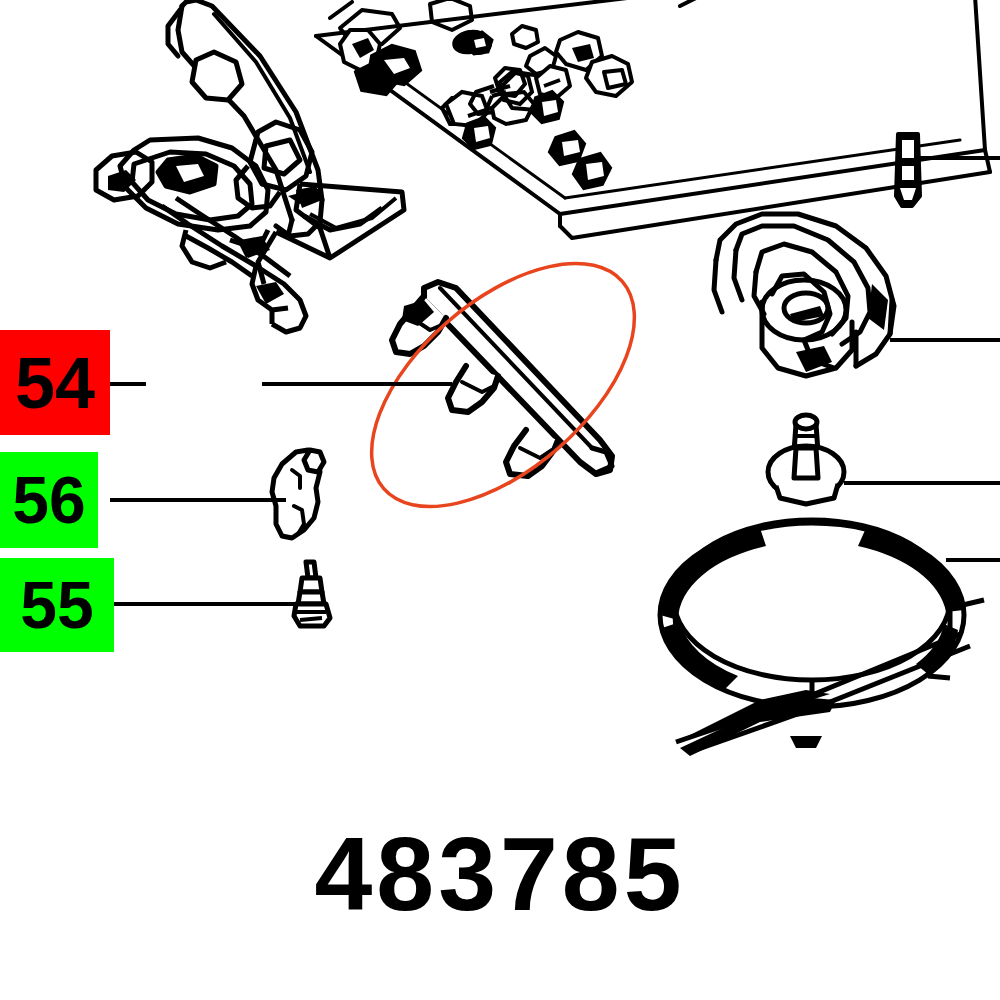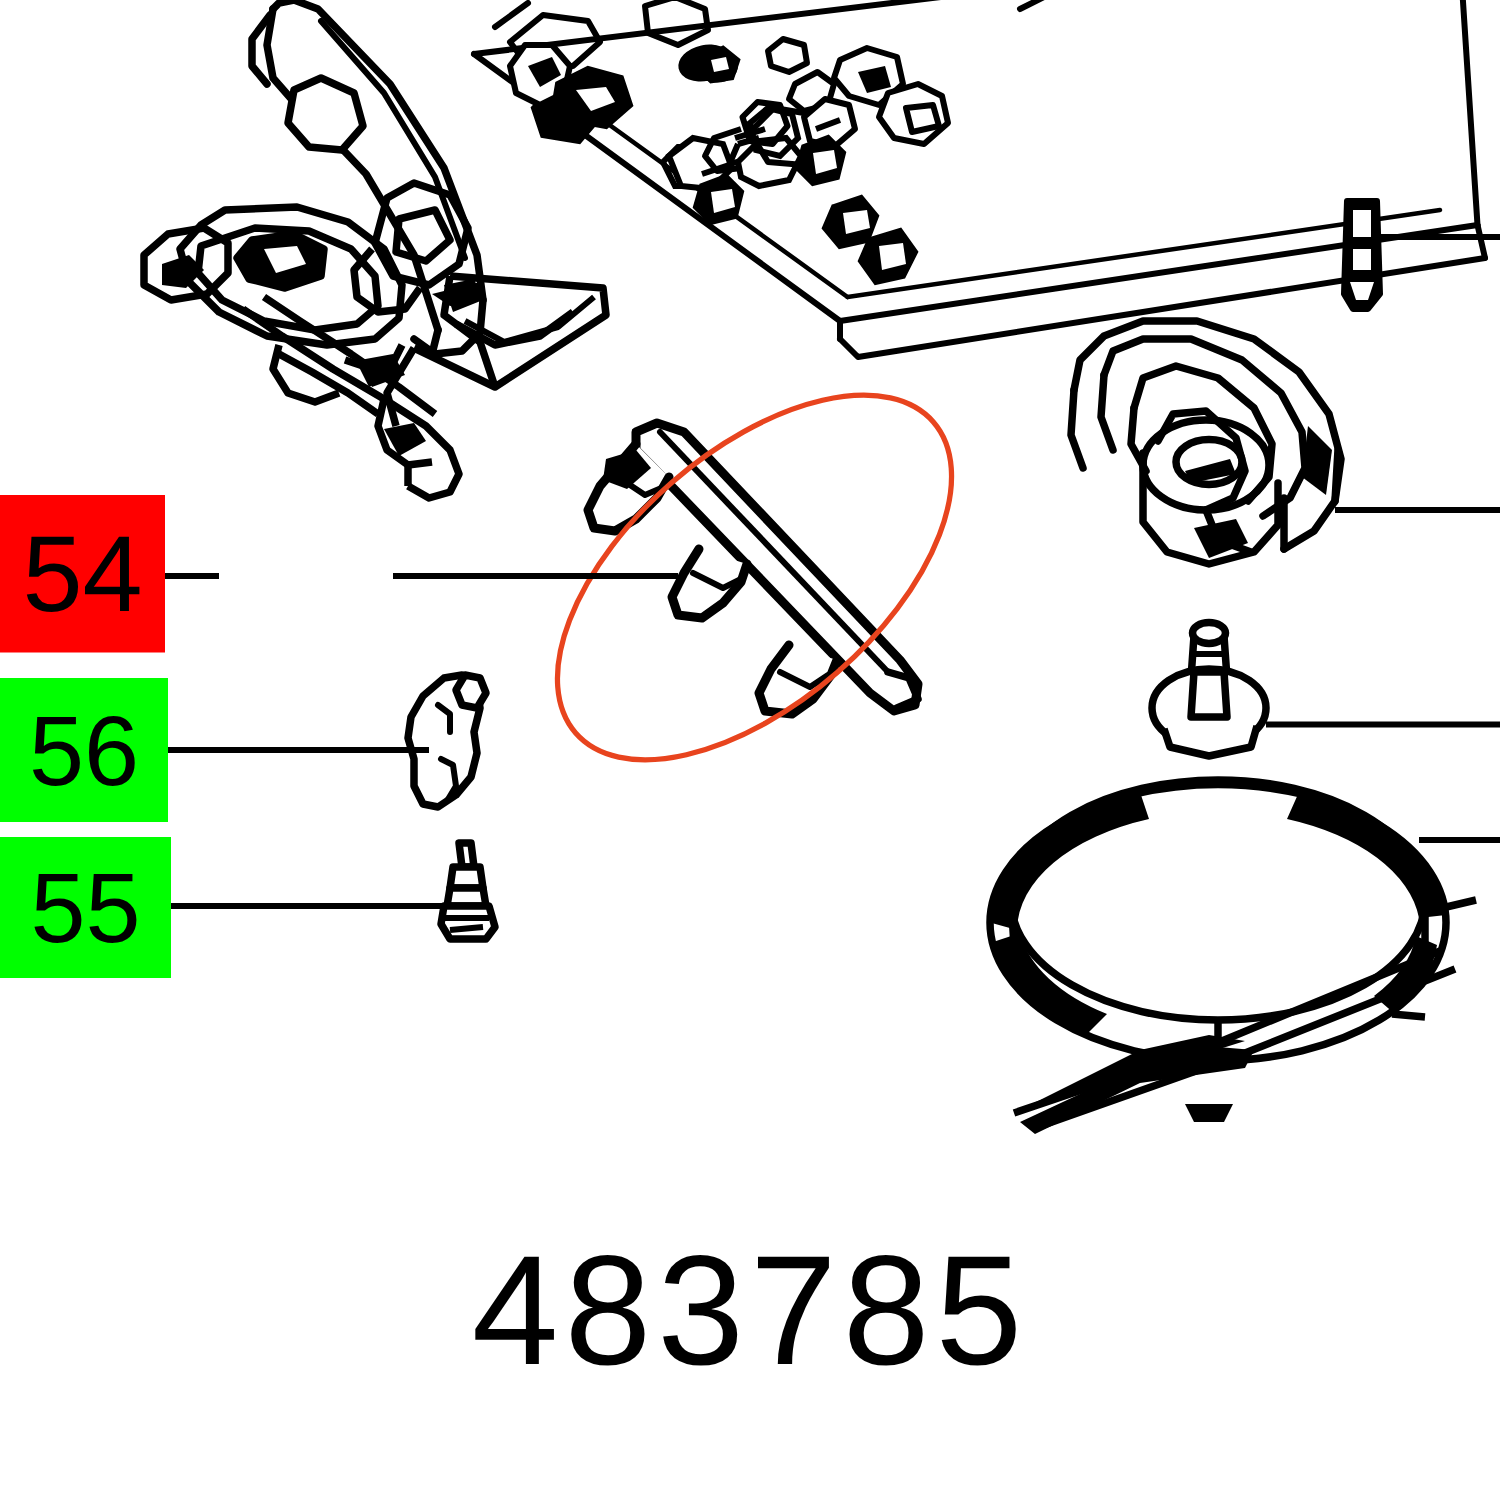--- a/index.html
+++ b/index.html
@@ -26,36 +26,36 @@
     left: 0; top: 0;
     width: 1000px;
     height: 1000px;
   }
   .label-box {
     position: absolute;
     display: flex;
     align-items: center;
     justify-content: center;
     font-family: "Liberation Sans", sans-serif;
-    font-weight: 400;
+    font-weight: 700;
     color: #000000;
     letter-spacing: 0px;
     box-sizing: border-box;
     line-height: 1;
     user-select: none;
   }
   #label-54 {
     left: 0px; top: 330px;
     width: 110px; height: 105px;
     background: #ff0000;
     font-size: 72px;
   }
   #label-56 {
     left: 0px; top: 452px;
-    width: 112px; height: 96px;
+    width: 98px; height: 96px;
     background: #00ff00;
     font-size: 66px;
   }
   #label-55 {
     left: 0px; top: 558px;
     width: 114px; height: 94px;
     background: #00ff00;
     font-size: 66px;
   }
   #qty-marker {
@@ -71,21 +71,21 @@
     line-height: 1;
     user-select: none;
   }
   #part-number {
     position: absolute;
     left: 0px; top: 822px;
     width: 1000px;
     text-align: center;
     font-family: "Liberation Sans", sans-serif;
     font-size: 104px;
-    font-weight: 400;
+    font-weight: 700;
     color: #000000;
     letter-spacing: 4px;
     line-height: 1;
     user-select: none;
   }
 </style>
 </head>
 <body>
 
 <div id="stage">

